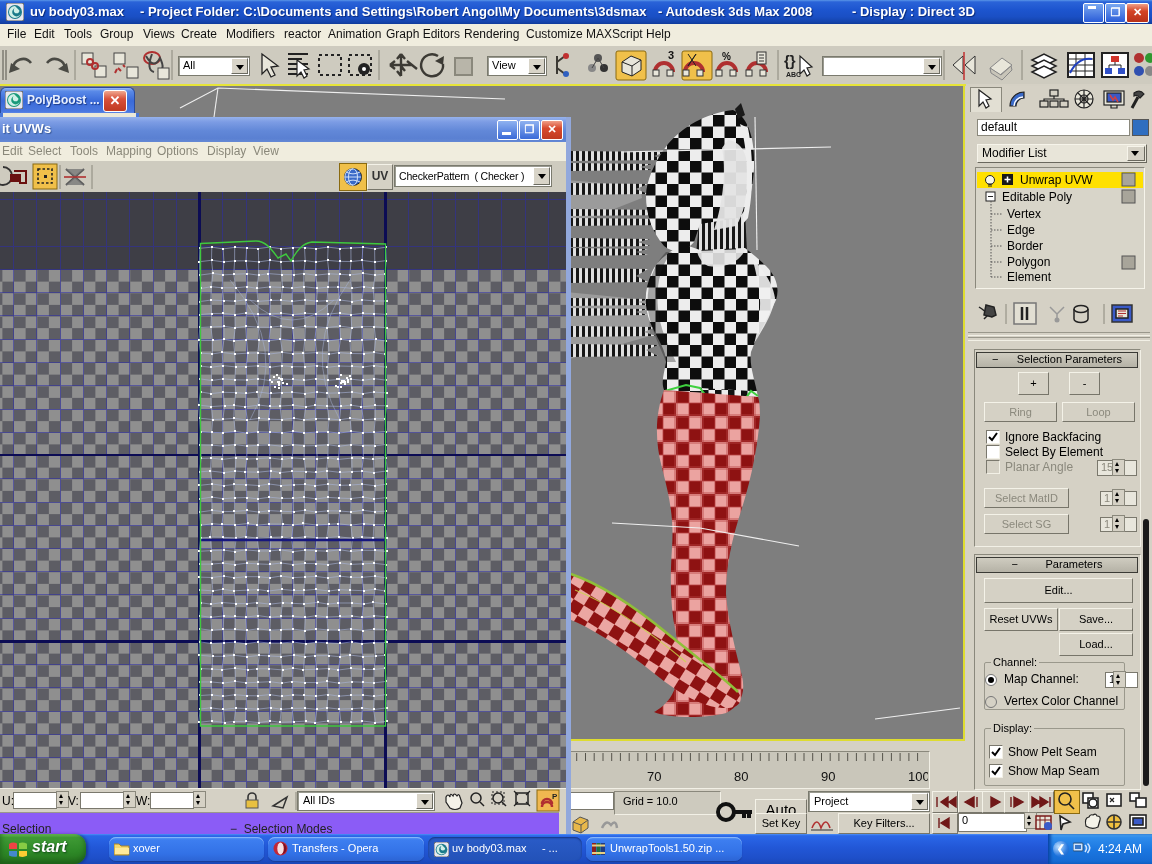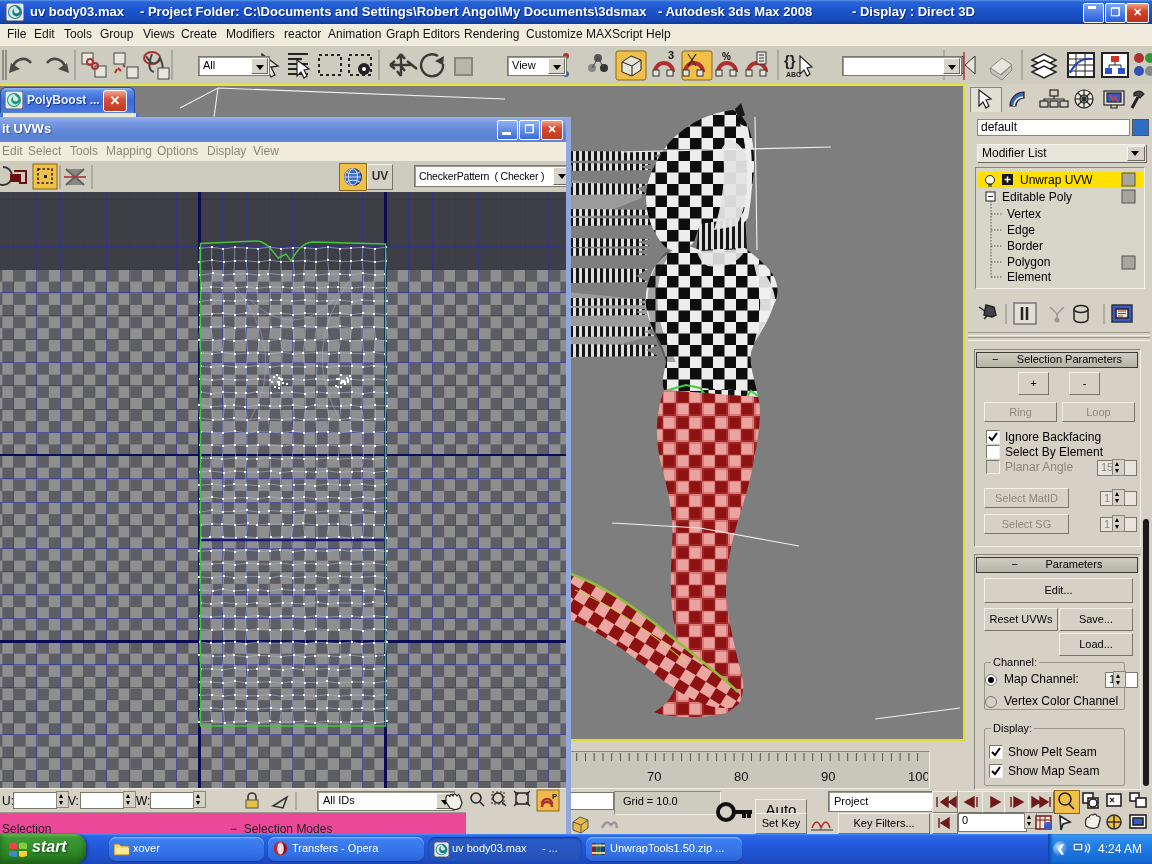--- a/index.html
+++ b/index.html
@@ -7,21 +7,21 @@
 .abs{position:absolute;}
 
 #titlebar{left:0;top:0;width:1152px;height:24px;background:linear-gradient(180deg,#5a96e8 0%,#2a63d8 8%,#1d55cf 40%,#1a4fc4 70%,#1443ab 92%,#0f3a9a 100%);color:#fff;font-weight:bold;font-size:13px;}
 #titlebar .tx{position:absolute;top:4px;white-space:pre;text-shadow:1px 1px 1px #0a2a7a;}
 .tbtn{position:absolute;top:3px;width:19px;height:18px;border-radius:2px;border:1px solid #fff;font-size:11px;color:#fff;text-align:center;line-height:16px;font-weight:bold;}
 
 #menubar{left:0;top:24px;width:1152px;height:22px;background:#f0edde;border-bottom:1px solid #c8c5b5;font-size:12px;color:#111;padding-left:34px;}
 #menubar span{position:absolute;top:3px;}
 
 #toolbar{left:0;top:46px;width:1152px;height:38px;background:#cecbbf;}
-.combo{position:absolute;background:#fff;border:1px solid #7a7a6e;box-shadow:inset 1px 1px 0 #9a9a90;font-size:11px;color:#000;margin-left:20px;}
+.combo{position:absolute;background:#fff;border:1px solid #7a7a6e;box-shadow:inset 1px 1px 0 #9a9a90;font-size:11px;color:#000;}
 .combo .arr{position:absolute;right:1px;top:1px;bottom:1px;width:15px;background:#d8d4c8;border:1px solid #fff;border-right-color:#6a6a60;border-bottom-color:#6a6a60;}
 .combo .arr:after{content:"";position:absolute;left:4px;top:6px;border:4px solid transparent;border-top:5px solid #000;}
 
 #yline{left:0;top:84px;width:966px;height:2px;background:#e6e438;}
 
 #viewport{left:0;top:86px;width:963px;height:653px;background:#7e7e7e;border-right:2px solid #dedc30;border-bottom:2px solid #dedc30;}
 
 #panel{left:966px;top:86px;width:186px;height:702px;background:#d5d1c5;font-size:11px;color:#000;}
 
 #bottombar{left:566px;top:741px;width:586px;height:93px;background:#d5d1c5;}
@@ -684,21 +684,21 @@
           <rect x="52" y="3" width="12" height="12" stroke-dasharray="2 2" stroke-width="1"></rect>
     <rect x="76" y="4" width="12" height="11"></rect>
           <path d="M74,2 l4,4 m8,0 l4,-4 m-16,15 l4,-4 m8,0 l4,4" stroke-width="1.2"></path>
    </g>
    <rect x="97" y="1" width="22" height="21" fill="#f0b850" stroke="#8a6a10"></rect>
    <path d="M102,15 a5,5 0 1,1 10,0 m-10,3 a5,5 0 0,1 10,0" fill="none" stroke="#b03030" stroke-width="2.4"></path>
    <text x="112" y="10" font-size="8" font-weight="bold" fill="#222">P</text>
   </svg>
  </div>
 
- <div class="abs" style="left:0;top:695px;width:466px;height:22px;background:#ec4899;border-top:1px solid #9a988c;font-size:12px;color:#222">
+ <div class="abs" style="left:0;top:695px;width:559px;height:22px;background:#8b5cf6;border-top:1px solid #9a988c;font-size:12px;color:#222">
   <span class="abs" style="left:2px;top:9px">Selection</span>
   <span class="abs" style="left:230px;top:9px">−&nbsp;&nbsp;Selection Modes</span>
  </div>
  <div class="abs" style="left:566px;top:0;width:5px;height:717px;background:#92a8dc"></div>
 </div>
 
 <div id="taskbar" class="abs">
  <div class="abs" style="left:0;top:0;width:86px;height:30px;border-radius:0 12px 12px 0;background:linear-gradient(180deg,#6bbf58 0%,#3f9a35 12%,#2f8a28 55%,#27791f 100%);box-shadow:inset 0 -3px 6px #1c5c18, 2px 0 3px rgba(0,0,0,.3)">
   <svg class="abs" style="left:8px;top:6px" width="20" height="19" viewBox="0 0 20 19">
    <path d="M1,4 Q5,1.5 9,3.5 L9,9 1,9 Z" fill="#e44"></path>

